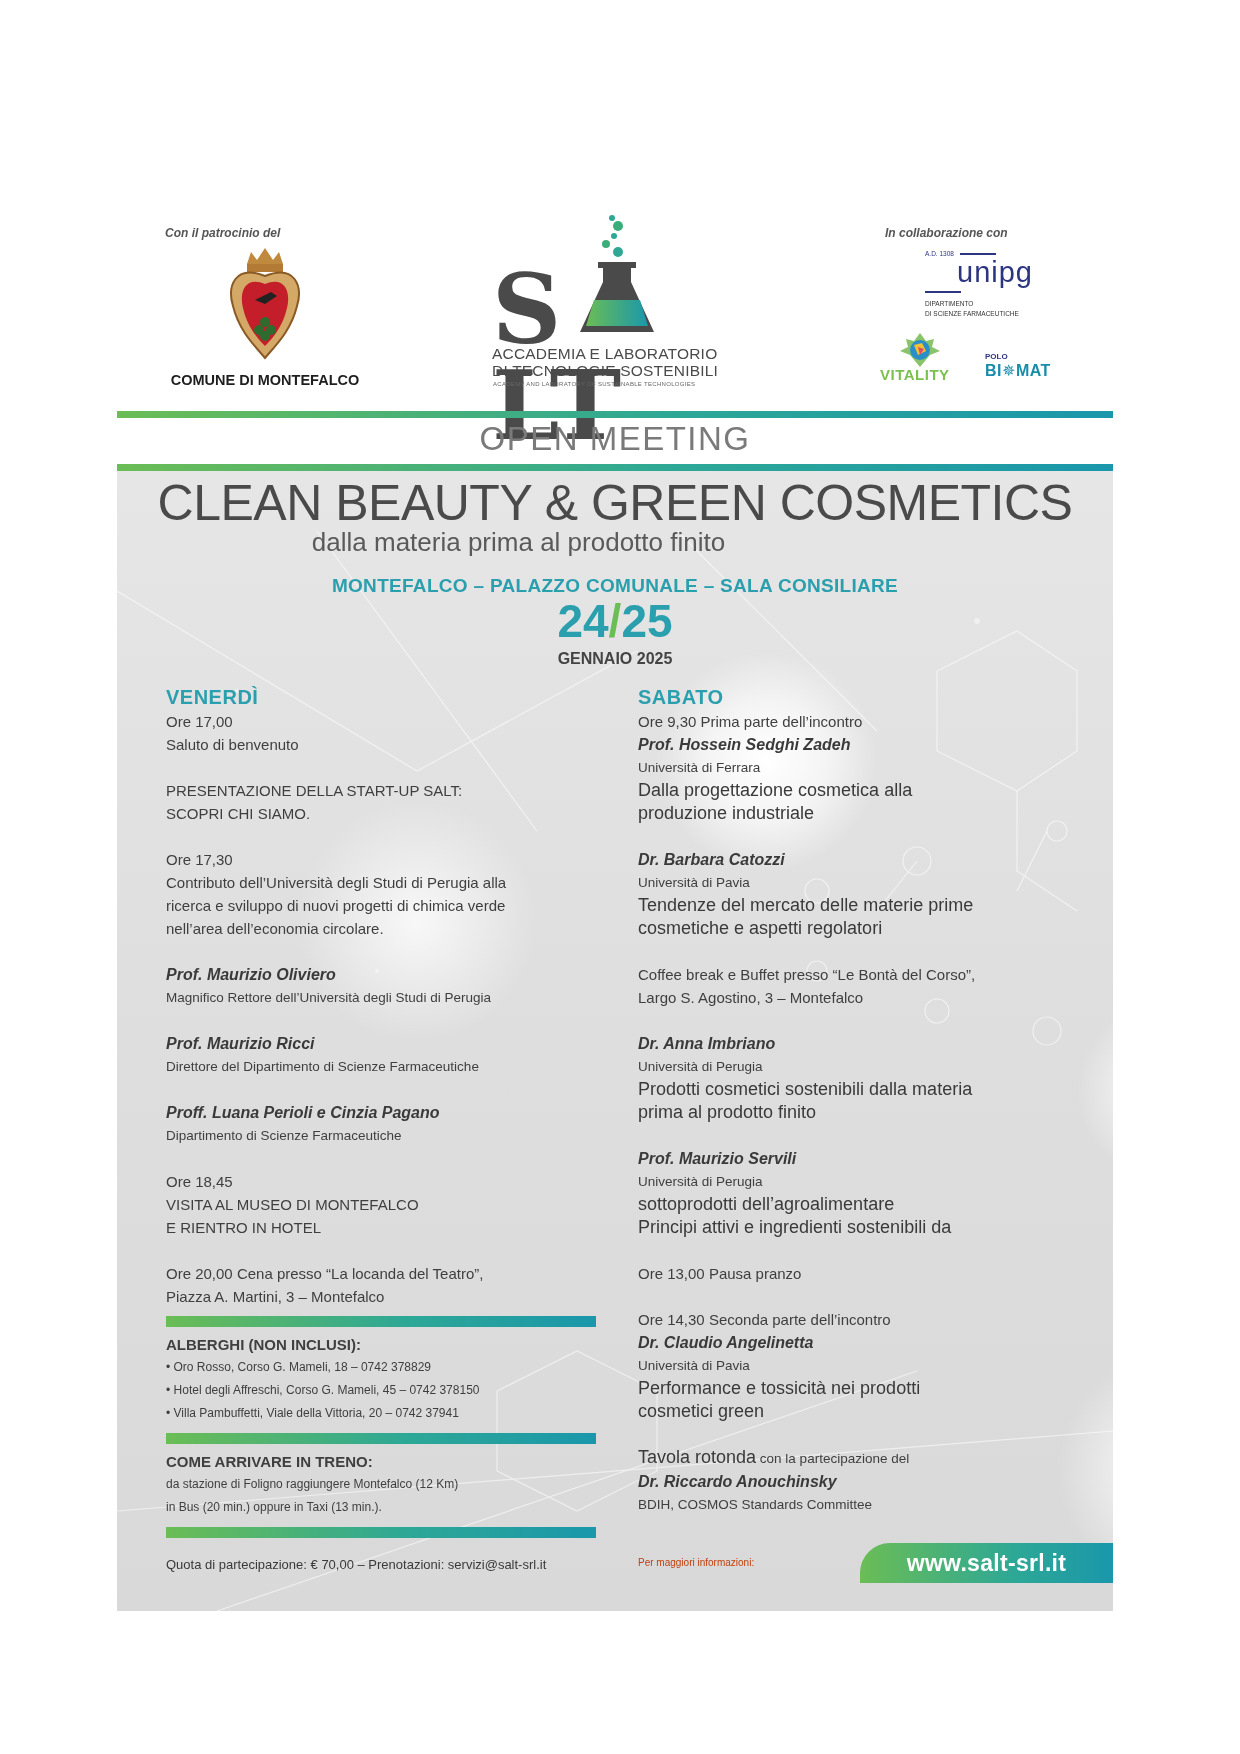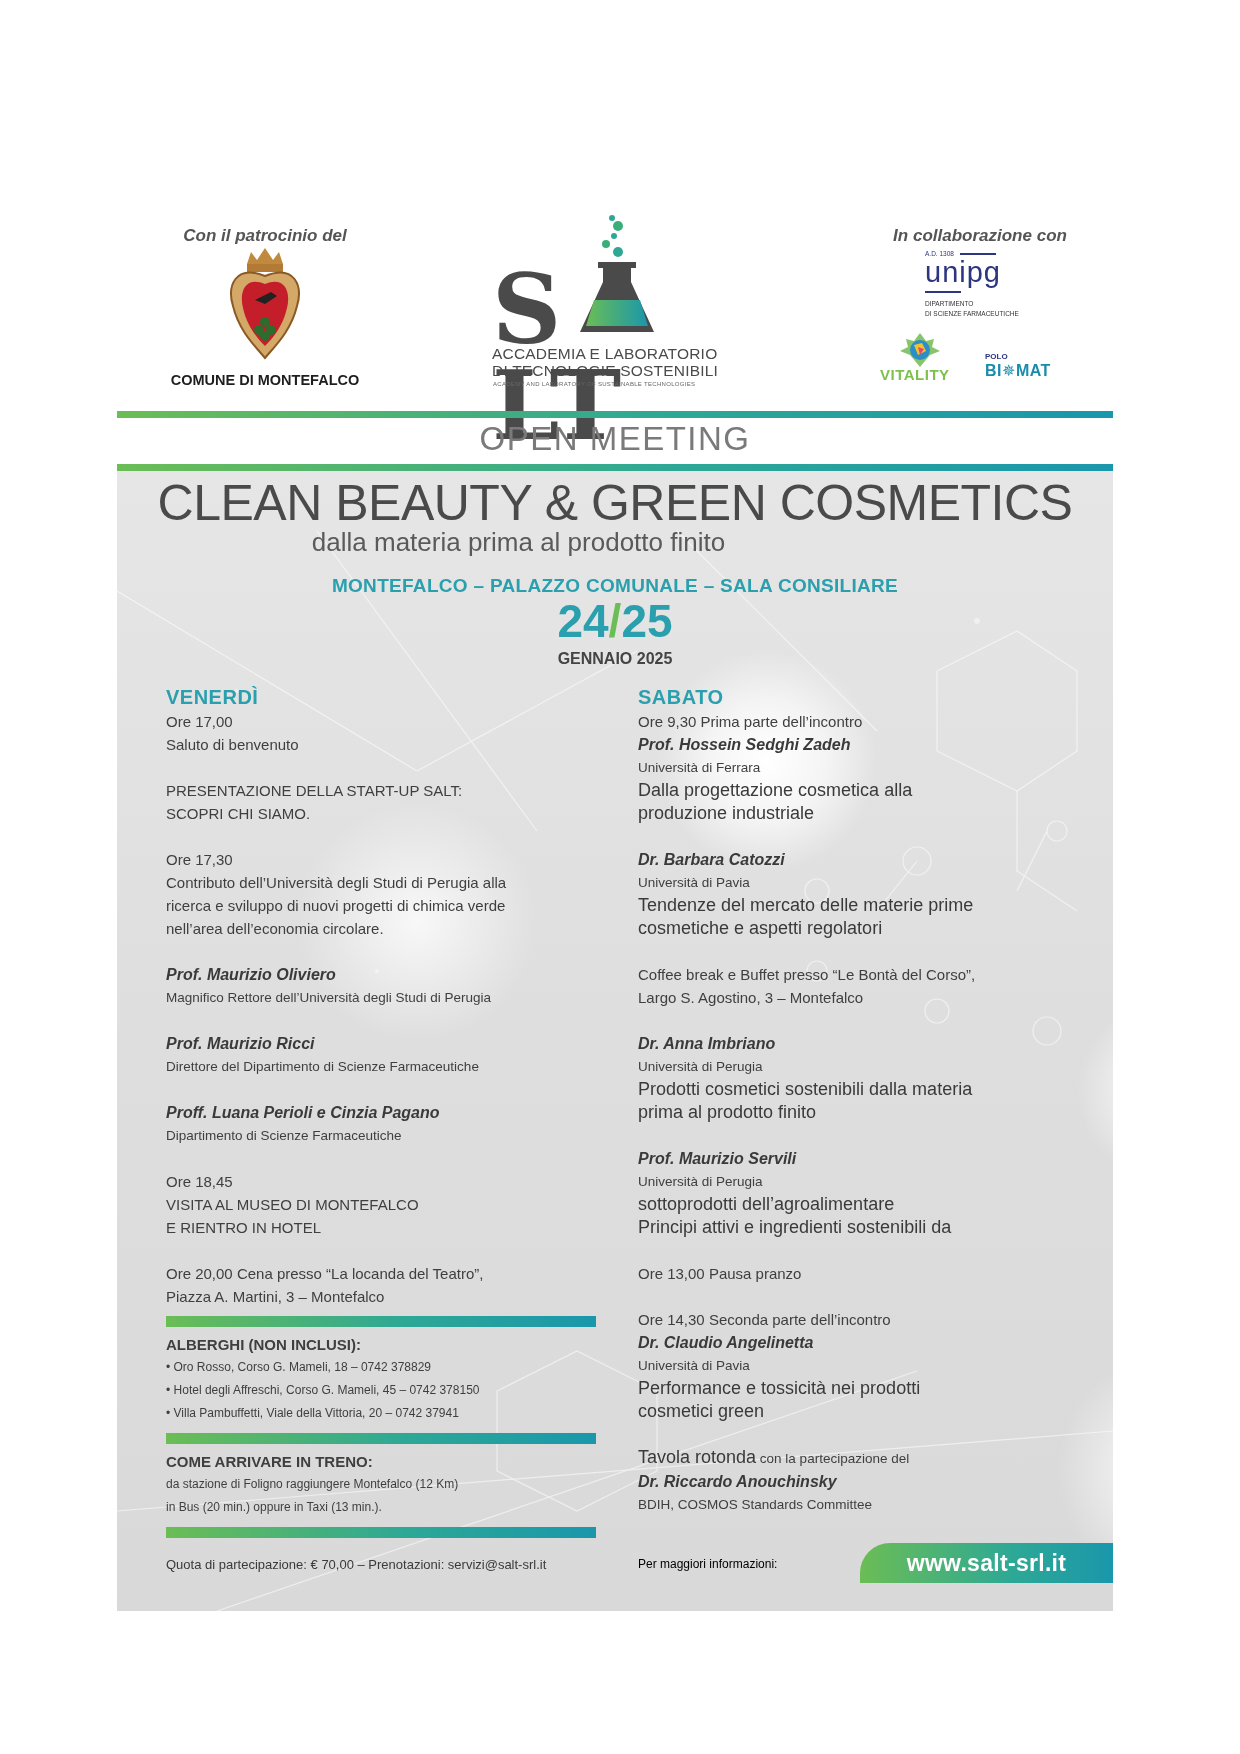--- a/index.html
+++ b/index.html
@@ -1,33 +1,33 @@
 <!DOCTYPE html>
 <html><head>
 <meta charset="utf-8">
 <style>
   html,body{margin:0;padding:0;}
   body{width:1240px;height:1754px;background:#ffffff;position:relative;overflow:hidden;
        font-family:"Liberation Sans","DejaVu Sans",sans-serif;color:#3f3f3f;}
   .abs{position:absolute;}
   
-  .patron-label,.collab-label{font-size:17px;font-style:italic;font-weight:bold;color:#555;text-align:center;}
+  .patron-label,.collab-label{font-size:12px;font-style:italic;font-weight:bold;color:#555;}
   .patron-label{left:165px;top:226px;width:200px;}
   .collab-label{left:885px;top:226px;width:190px;}
   .crest{left:225px;top:246px;width:80px;height:118px;}
   .comune-name{left:140px;top:372px;width:250px;text-align:center;font-size:14.5px;font-weight:bold;color:#1e1e1e;}
   .salt-logo{left:490px;top:212px;width:260px;height:180px;}
   .salt-word{position:absolute;left:2px;top:50px;font-family:"DejaVu Serif",serif;font-weight:bold;font-size:96px;color:#4a4a4a;letter-spacing:-2px;line-height:1;}
   .salt-sub1,.salt-sub2{position:absolute;left:2px;font-size:15.5px;color:#4a4a4a;letter-spacing:0.2px;white-space:nowrap;}
   .salt-sub1{top:133px;} .salt-sub2{top:150px;}
   .salt-sub3{position:absolute;left:3px;top:169px;font-size:6px;color:#666;white-space:nowrap;letter-spacing:0.3px;}
   .unipg{left:925px;top:250px;width:150px;}
   .unipg-ad{font-size:6.5px;color:#2c3580;display:flex;align-items:center;gap:6px;}
   .unipg-ad .bar{display:inline-block;width:36px;height:2px;background:#2c3580;}
-  .unipg-word{font-size:29px;color:#2c3580;line-height:1;margin-top:1px;letter-spacing:1px;}
+  .unipg-word{font-size:29px;color:#2c3580;line-height:1;margin-top:1px;letter-spacing:1px;margin-left:32px;}
   .unipg-bar{width:36px;height:2px;background:#2c3580;margin-top:4px;}
   .unipg-dept{font-size:6.5px;color:#333;margin-top:6px;line-height:10px;}
   .vitality{left:880px;top:333px;width:80px;height:50px;}
   .vitality-text{position:absolute;left:0;bottom:0;font-size:15px;font-weight:bold;color:#7cc04d;letter-spacing:0.5px;}
   .biomat{left:985px;top:352px;}
   .biomat-polo{font-size:8px;font-weight:bold;color:#2c3580;}
   .biomat-word{font-size:16px;font-weight:bold;color:#1a8cab;letter-spacing:0.5px;}
   
   .gbar{background:linear-gradient(90deg,#6bbd55 0%,#2ea895 55%,#1a97ab 100%);}
   .topbar1{left:117px;top:411px;width:996px;height:7px;}
@@ -52,21 +52,21 @@
   .name{font-style:italic;font-weight:bold;font-size:16px;color:#3a3a3a;}
   .aff{font-size:13.5px;}
   .talk{font-size:18px;line-height:23px;color:#3a3a3a;}
   .gap{height:23px;}
   .left-col{left:166px;top:684px;width:440px;}
   .right-col{left:638px;top:684px;width:450px;}
   .sbar{height:11px;width:430px;margin:8px 0 6px 0;}
   .info-head{font-weight:bold;font-size:15px;}
   .info-line{font-size:12px;}
   .quota{left:166px;top:1557px;font-size:13px;color:#3a3a3a;}
-  .more{left:638px;top:1557px;font-size:12px;color:#000000;}
+  .more{left:638px;top:1557px;font-size:10px;color:#c2410c;}
   .web{left:860px;top:1543px;width:253px;height:40px;border-radius:30px 0 0 0;
        background:linear-gradient(90deg,#6bbd55 0%,#2ea895 60%,#1a97ab 100%);
        color:#fff;font-size:23px;font-weight:bold;display:flex;align-items:center;justify-content:center;letter-spacing:0.3px;}
 </style>
 </head>
 <body>
 
 <div class="abs patron-label">Con il patrocinio del</div>
 <div class="abs crest">
   <svg width="80" height="118" viewBox="0 0 80 118">

